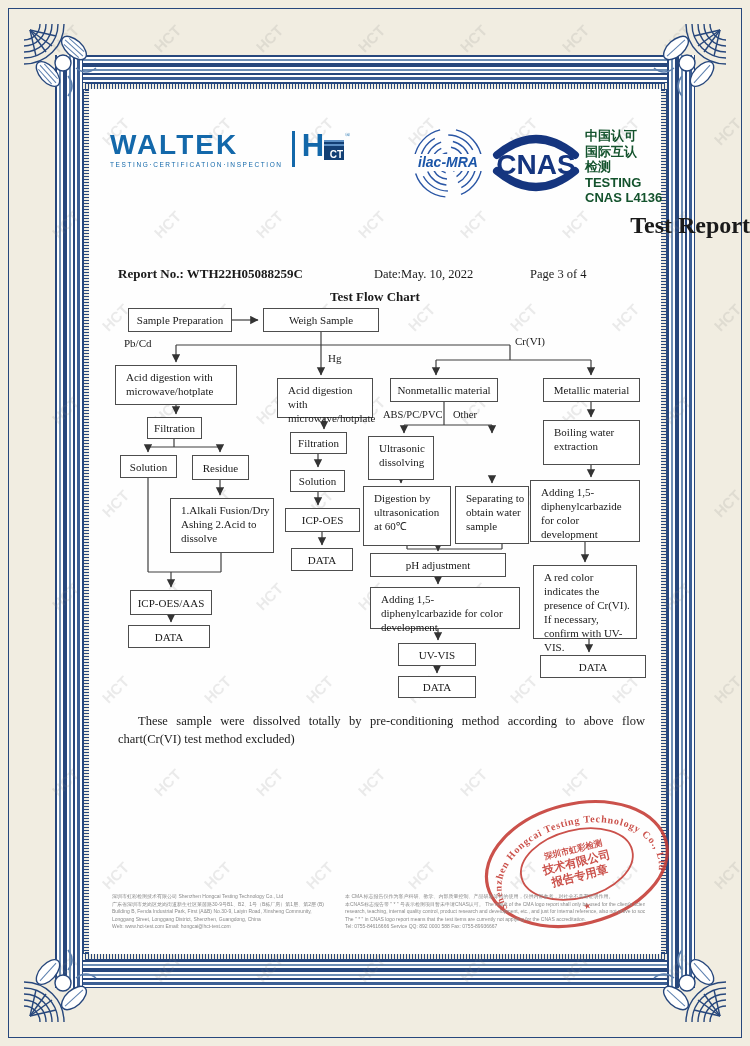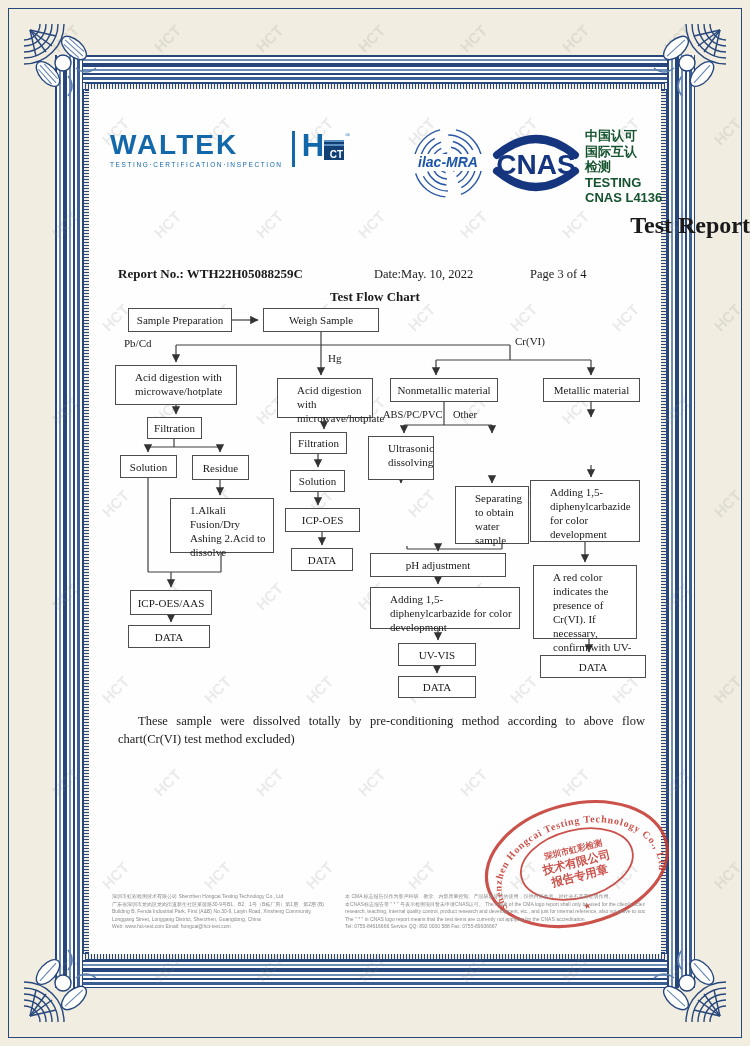--- a/index.html
+++ b/index.html
@@ -54,21 +54,21 @@
   .meta-row{position:absolute;left:118px;top:266px;width:524px;font-size:12.5px;}
   .meta-report{position:absolute;left:0;top:0;font-weight:bold;font-size:13px;}
   .meta-date{position:absolute;left:256px;top:1px;}
   .meta-page{position:absolute;left:412px;top:1px;}
   .section-title{position:absolute;left:0;top:289px;width:750px;text-align:center;
       font-size:13px;font-weight:bold;}
   
   .fc-box{position:absolute;border:1px solid #4d4d4d;background:#fff;font-size:11px;
       line-height:14px;box-sizing:border-box;}
   .fc-c{display:flex;align-items:center;justify-content:center;text-align:center;}
-  .fc-l{padding:4px 3px 2px 19px;}
+  .fc-l{padding:4px 3px 2px 10px;}
   .fc-label{position:absolute;font-size:11px;background:transparent;}
   svg.arrows{position:absolute;left:0;top:0;width:750px;height:1046px;pointer-events:none;}
   
   .note{position:absolute;left:118px;top:699px;width:527px;font-size:12.5px;line-height:18px;
       text-indent:20px;text-align:justify;}
   
   .stamp{position:absolute;left:472px;top:792px;width:210px;height:145px;transform:rotate(-14deg);opacity:.88;}
   
   .foot-col{position:absolute;font-size:5px;line-height:7.5px;color:#8a8a8a;
       font-family:"Liberation Sans",sans-serif;}
@@ -383,21 +383,23 @@
     <div class="fc-box fc-c" style="left:263px;top:308px;width:116px;height:24px">Weigh Sample</div>
     <div class="fc-box fc-l" style="left:115px;top:365px;width:122px;height:40px">Acid digestion with microwave/hotplate</div>
     <div class="fc-box fc-l" style="left:277px;top:378px;width:96px;height:40px">Acid digestion with microwave/hotplate</div>
     <div class="fc-box fc-c" style="left:390px;top:378px;width:108px;height:24px">Nonmetallic material</div>
     <div class="fc-box fc-c" style="left:543px;top:378px;width:97px;height:24px">Metallic material</div>
     <div class="fc-box fc-c" style="left:147px;top:417px;width:55px;height:22px">Filtration</div>
     <div class="fc-box fc-c" style="left:290px;top:432px;width:57px;height:22px">Filtration</div>
     <div class="fc-box fc-c" style="left:120px;top:455px;width:57px;height:23px">Solution</div>
     <div class="fc-box fc-c" style="left:192px;top:455px;width:57px;height:25px">Residue</div>
     <div class="fc-box fc-l" style="left:368px;top:436px;width:66px;height:44px">Ultrasonic dissolving</div>
+    <div class="fc-box fc-l" style="left:543px;top:420px;width:97px;height:45px">Boiling water extraction</div>
     <div class="fc-box fc-c" style="left:290px;top:470px;width:55px;height:22px">Solution</div>
+    <div class="fc-box fc-l" style="left:363px;top:486px;width:88px;height:60px">Digestion by ultrasonication at 60℃</div>
     <div class="fc-box fc-l" style="left:455px;top:486px;width:74px;height:58px">Separating to obtain water sample</div>
     <div class="fc-box fc-l" style="left:530px;top:480px;width:110px;height:62px">Adding 1,5-diphenylcarbazide for color development</div>
     <div class="fc-box fc-l" style="left:170px;top:498px;width:104px;height:55px">1.Alkali Fusion/Dry Ashing 2.Acid to dissolve</div>
     <div class="fc-box fc-c" style="left:285px;top:508px;width:75px;height:24px">ICP-OES</div>
     <div class="fc-box fc-c" style="left:291px;top:548px;width:62px;height:23px">DATA</div>
     <div class="fc-box fc-c" style="left:370px;top:553px;width:136px;height:24px">pH adjustment</div>
     <div class="fc-box fc-l" style="left:533px;top:565px;width:104px;height:74px">A red color indicates the presence of Cr(VI). If necessary, confirm with UV-VIS.</div>
     <div class="fc-box fc-l" style="left:370px;top:587px;width:150px;height:42px">Adding 1,5- diphenylcarbazide for color development</div>
     <div class="fc-box fc-c" style="left:130px;top:590px;width:82px;height:25px">ICP-OES/AAS</div>
     <div class="fc-box fc-c" style="left:128px;top:625px;width:82px;height:23px">DATA</div>

